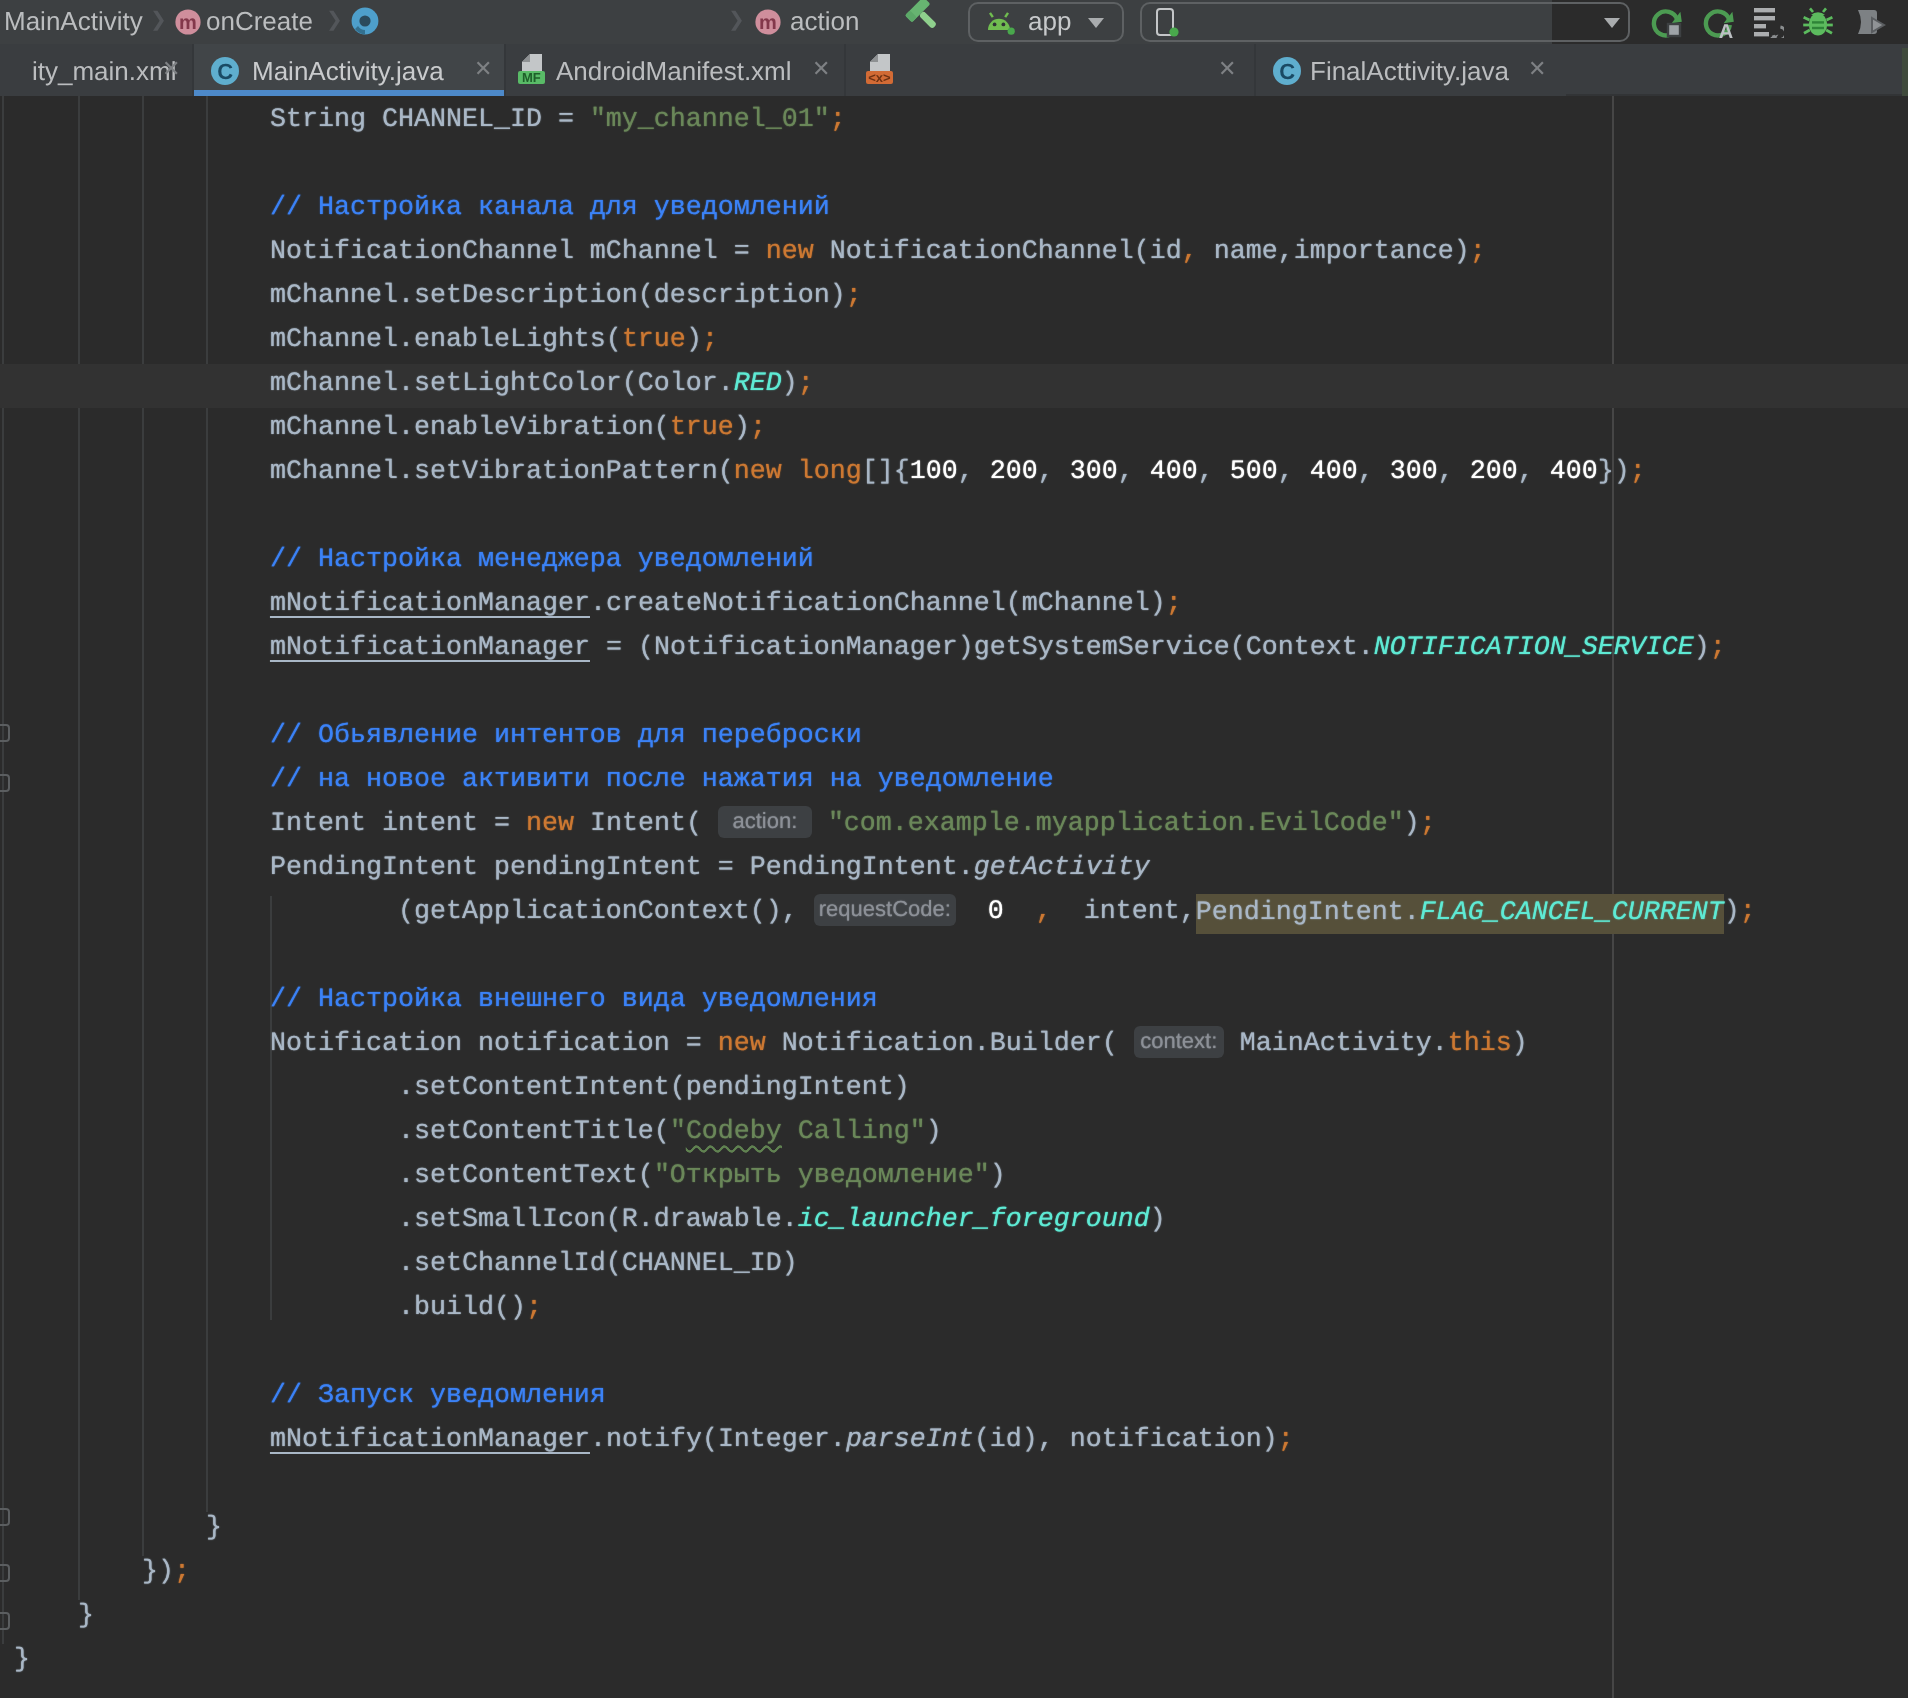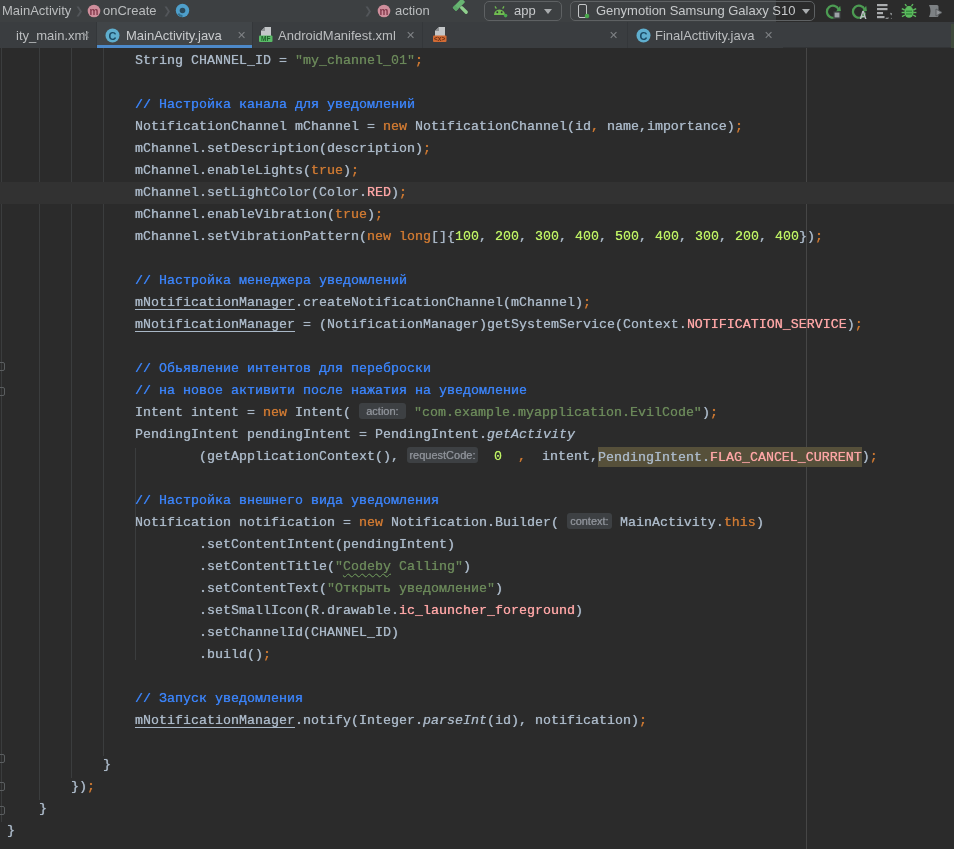--- a/index.html
+++ b/index.html
@@ -11,22 +11,22 @@
 .sep{position:absolute;top:0;height:22px;line-height:21px;font-size:10px;color:#53565A}
 .tab{position:absolute;top:0;height:26px;background:#3A3D40}
 .tabtext{position:absolute;top:0;height:26px;line-height:27px;font-size:13px;color:#BBBDBF;white-space:pre}
 .tx{position:absolute;top:0;height:26px;line-height:27px;font-size:11px;color:#7E8184}
 .vsep{position:absolute;top:0;width:1px;height:26px;background:#34373A}
 .combo{position:absolute;top:1px;height:20px;border:1px solid #5E6163;border-radius:5px}
 .cl{position:absolute;left:7px;white-space:pre;font-family:"Liberation Mono",monospace;font-size:13.3333px;line-height:22px;height:22px;color:#A9B7C6;text-shadow:0 0 0.7px currentColor}
 .k{color:#CC7832}
 .s{color:#6A8759}
 .c{color:#3b82f6}
-.n{color:#bef264}
-.p{color:#fca5a5;}
+.n{color:#ffffff}
+.p{color:#5eead4;font-style:italic}
 .i{font-style:italic}
 .sc{color:#CC7832}
 .u{text-decoration:underline;text-underline-offset:3px;text-decoration-thickness:1px}
 .w{text-decoration:underline wavy #5F8250;text-underline-offset:3px;text-decoration-thickness:1px}
 .hint{display:inline-block;height:16px;line-height:16px;border-radius:3px;background:#3D4043;color:#8C9097;font-family:"Liberation Sans",sans-serif;font-size:11px;text-align:center;vertical-align:1px}
 .occ{background:#56503A;padding:2.5px 0}
 .guide{position:absolute;width:1px;background:#3B3D3E;top:0}
 .fold{position:absolute;border:1px solid #5B5E60;background:none}
 </style></head>
 <body>
@@ -112,21 +112,20 @@
       <circle cx="9.7" cy="8.2" r="0.95" fill="#2f3335"></circle>
       <circle cx="13.6" cy="11.6" r="1.8" fill="#49A84C"></circle>
     </svg>
   <span class="bc" style="left:514px;color:#C7C9CB">app</span>
   <div style="position:absolute;left:544px;top:9px;width:0;height:0;border-left:4px solid transparent;border-right:4px solid transparent;border-top:5px solid #A9ACAE"></div>
   <div class="combo" style="left:570px;width:245px"></div>
   <div style="position:absolute;left:578px;top:4px;width:9px;height:14px;border:1.3px solid #C4C6C8;border-radius:2px"></div>
   <svg style="position:absolute;left:584px;top:13px" width="6" height="6">
       <circle cx="3" cy="3" r="2.3" fill="#49A84C"></circle>
     </svg>
-  <span class="bc" style="left:596px;color:#C7C9CB">Genymotion Samsung Galaxy S10</span>
   <div style="position:absolute;left:802px;top:9px;width:0;height:0;border-left:4px solid transparent;border-right:4px solid transparent;border-top:5px solid #A9ACAE"></div>
   <svg style="position:absolute;left:825px;top:3px" width="16" height="16" viewBox="0 0 16 16">
       <path d="M13.6,6.7 A6,6 0 1 0 13.9,9.5" fill="none" stroke="#4C9B52" stroke-width="2.2"></path>
       <path d="M15.6,3.2 L15.6,8.3 L10.5,8.3 Z" fill="#4C9B52" transform="rotate(-8 13 6)"></path>
       <rect x="9" y="9" width="6" height="6" fill="#9EA3A7" stroke="#3D4042" stroke-width="1.2"></rect>
     </svg>
   <svg style="position:absolute;left:851px;top:3px" width="16" height="16" viewBox="0 0 16 16">
       <path d="M13.6,6.7 A6,6 0 1 0 13.9,9.5" fill="none" stroke="#4C9B52" stroke-width="2.2"></path>
       <path d="M15.6,3.2 L15.6,8.3 L10.5,8.3 Z" fill="#4C9B52" transform="rotate(-8 13 6)"></path>
       <text x="12" y="16" font-size="10" font-weight="bold" fill="#BCC0C3" font-family="Liberation Sans" text-anchor="middle">A</text>

